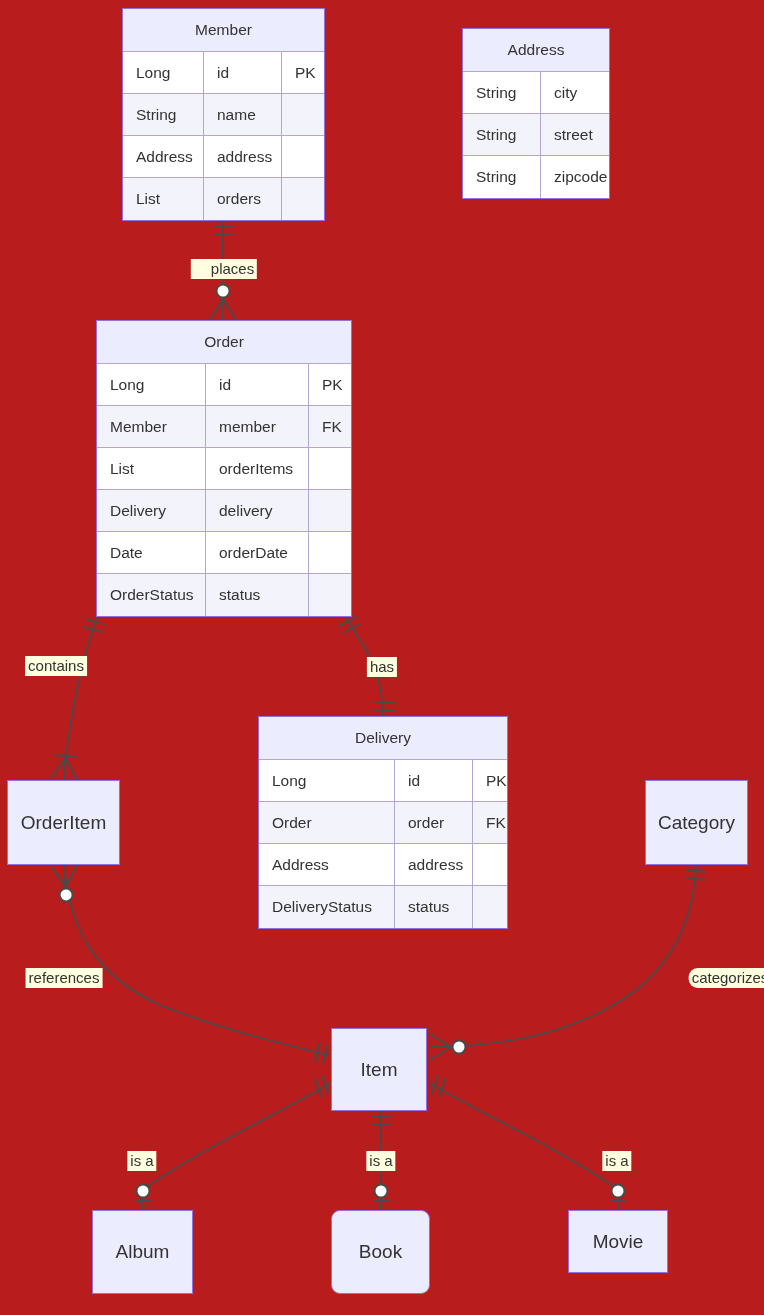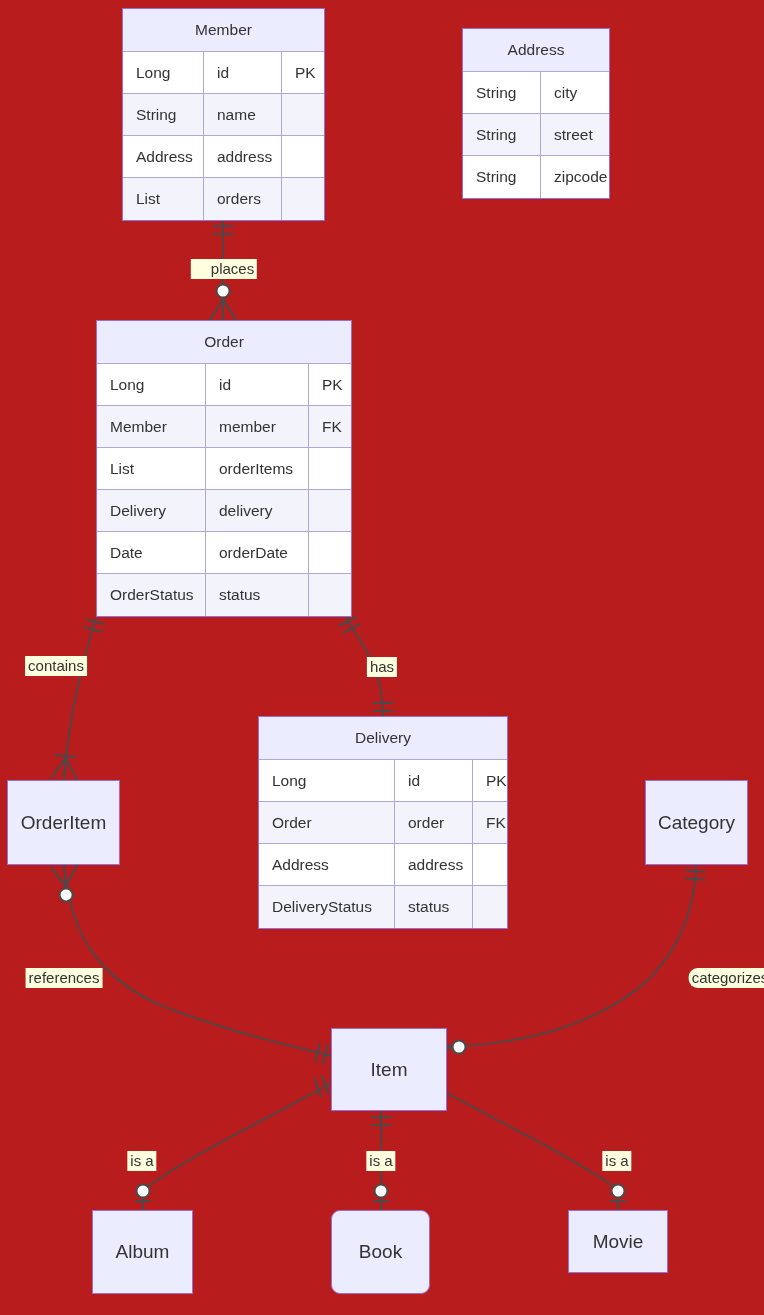--- a/index.html
+++ b/index.html
@@ -150,21 +150,21 @@
   </div>
 
   <div class="box" style="left:7px; top:780px; width:113px; height:85px;">
       <span>OrderItem</span>
     </div>
 
   <div class="box" style="left:645px; top:780px; width:103px; height:85px;justify-content:center;">
       <span>Category</span>
     </div>
 
-  <div class="box" style="left:331px; top:1028px; width:116px; height:83px;">
+  <div class="box" style="left:331px; top:1028px; width:96px; height:83px;">
       <span>Item</span>
     </div>
 
   <div class="box" style="left:92px; top:1210px; width:101px; height:84px;">
       <span>Album</span>
     </div>
 
   <div class="box" style="left:331px; top:1210px; width:99px; height:84px;border-radius:9px;">
       <span>Book</span>
     </div>

